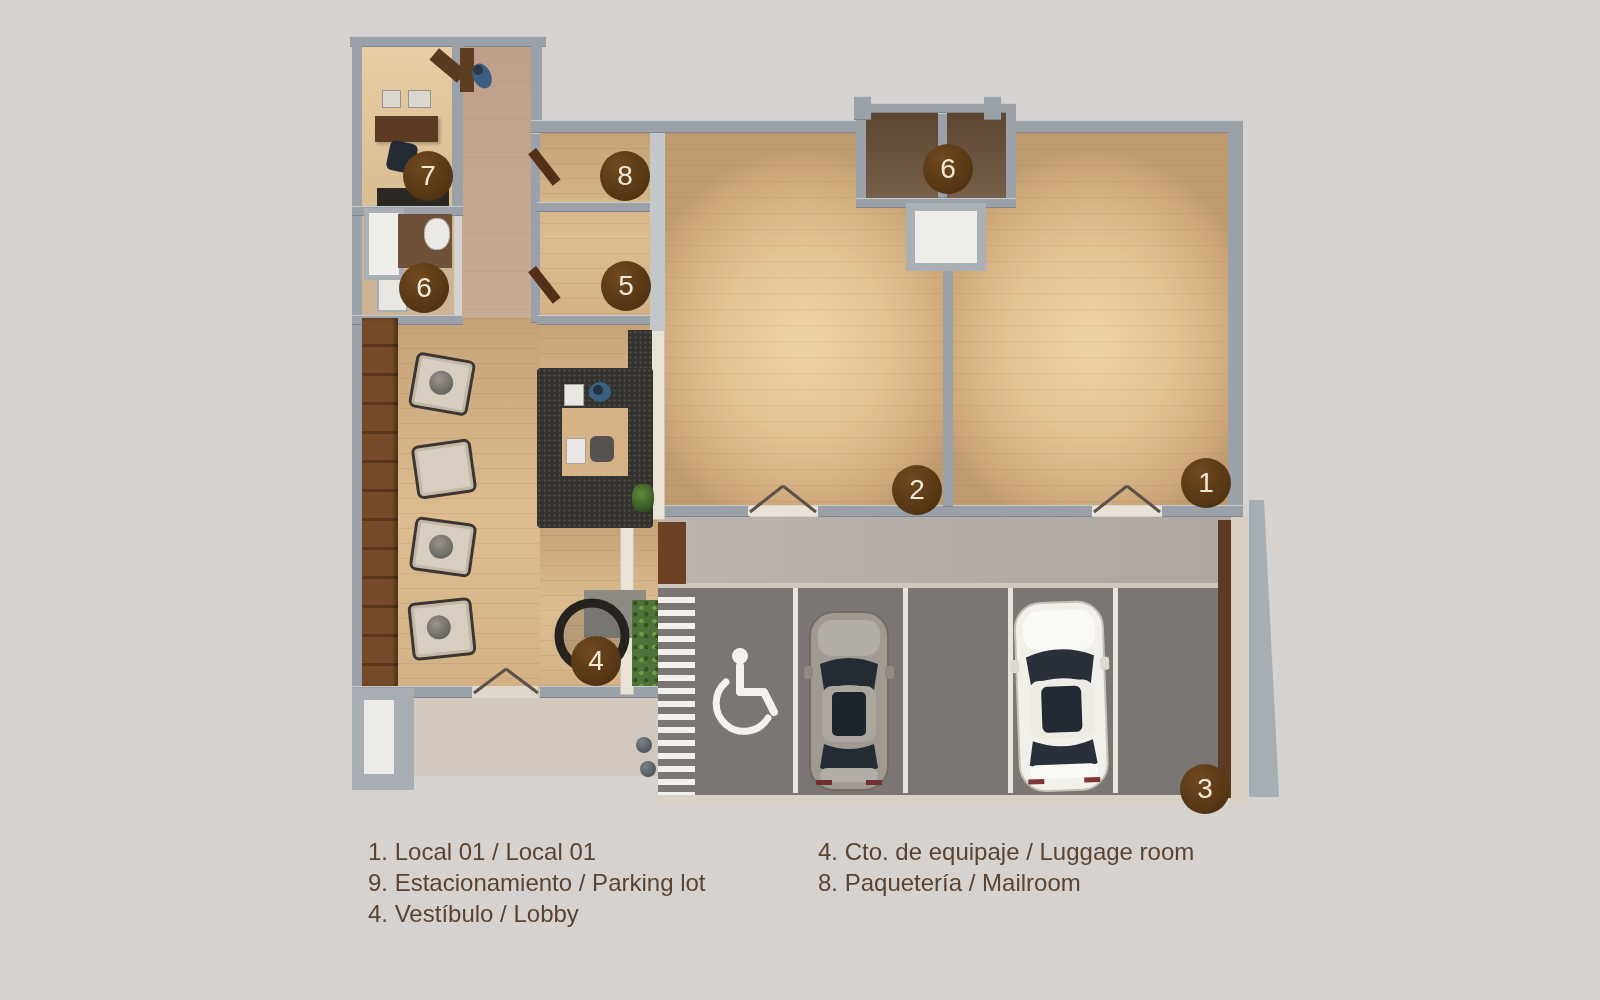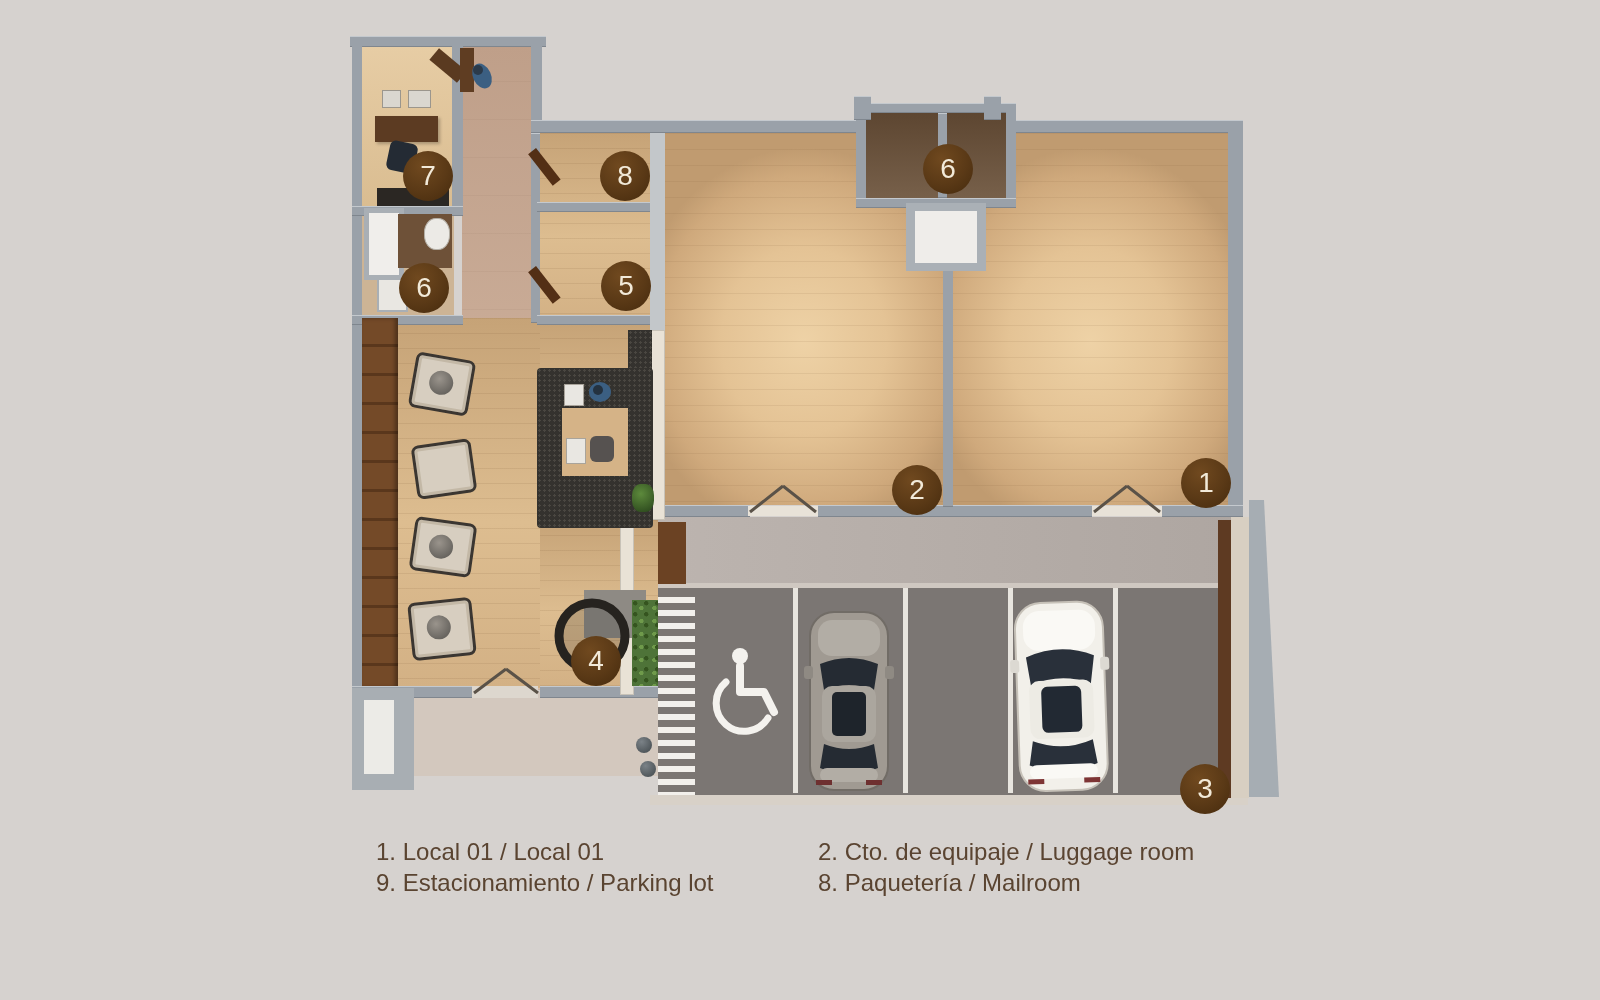--- a/index.html
+++ b/index.html
@@ -211,22 +211,23 @@
   <div class="marker" style="left:403px;top:151px">7</div>
   <div class="marker" style="left:399px;top:263px">6</div>
   <div class="marker" style="left:600px;top:151px">8</div>
   <div class="marker" style="left:601px;top:261px">5</div>
   <div class="marker" style="left:923px;top:144px">6</div>
   <div class="marker" style="left:892px;top:465px">2</div>
   <div class="marker" style="left:1181px;top:458px">1</div>
   <div class="marker" style="left:571px;top:636px">4</div>
   <div class="marker" style="left:1180px;top:764px">3</div>
 
-  <div class="legend-col" style="left:376px;top:836px">
+  <div class="legend-col" style="left:368px;top:836px">
     <div>1. Local 01 / Local 01</div>
     <div>9. Estacionamiento / Parking lot</div>
+    <div>4. Vestíbulo / Lobby</div>
   </div>
   <div class="legend-col" style="left:818px;top:836px">
-    <div>2. Cto. de equipaje / Luggage room</div>
+    <div>4. Cto. de equipaje / Luggage room</div>
     <div>8. Paquetería / Mailroom</div>
   </div>
 
 </div>
 
 </body></html>

